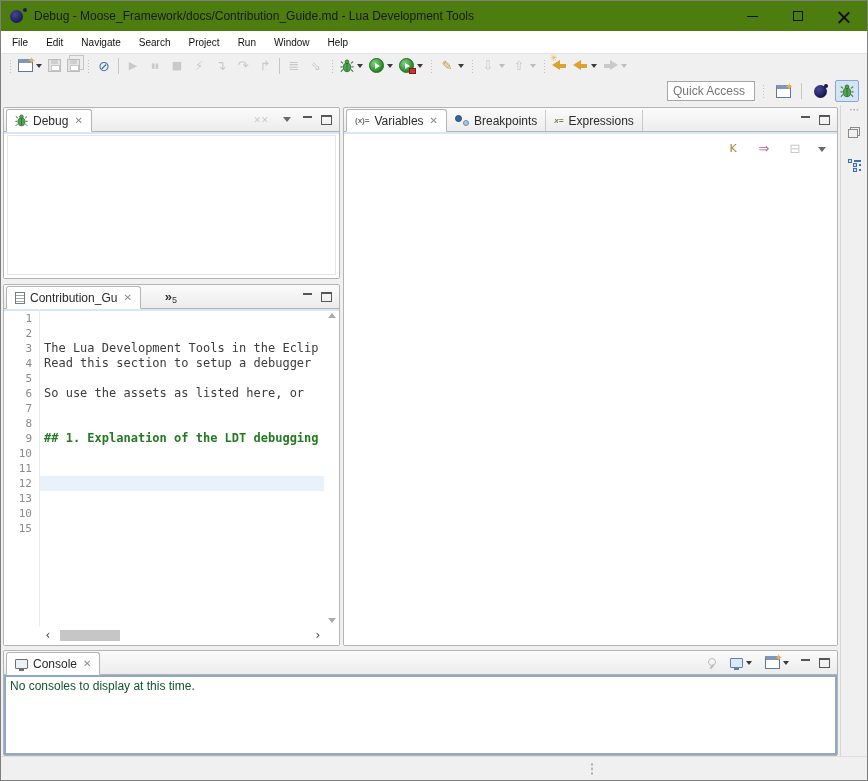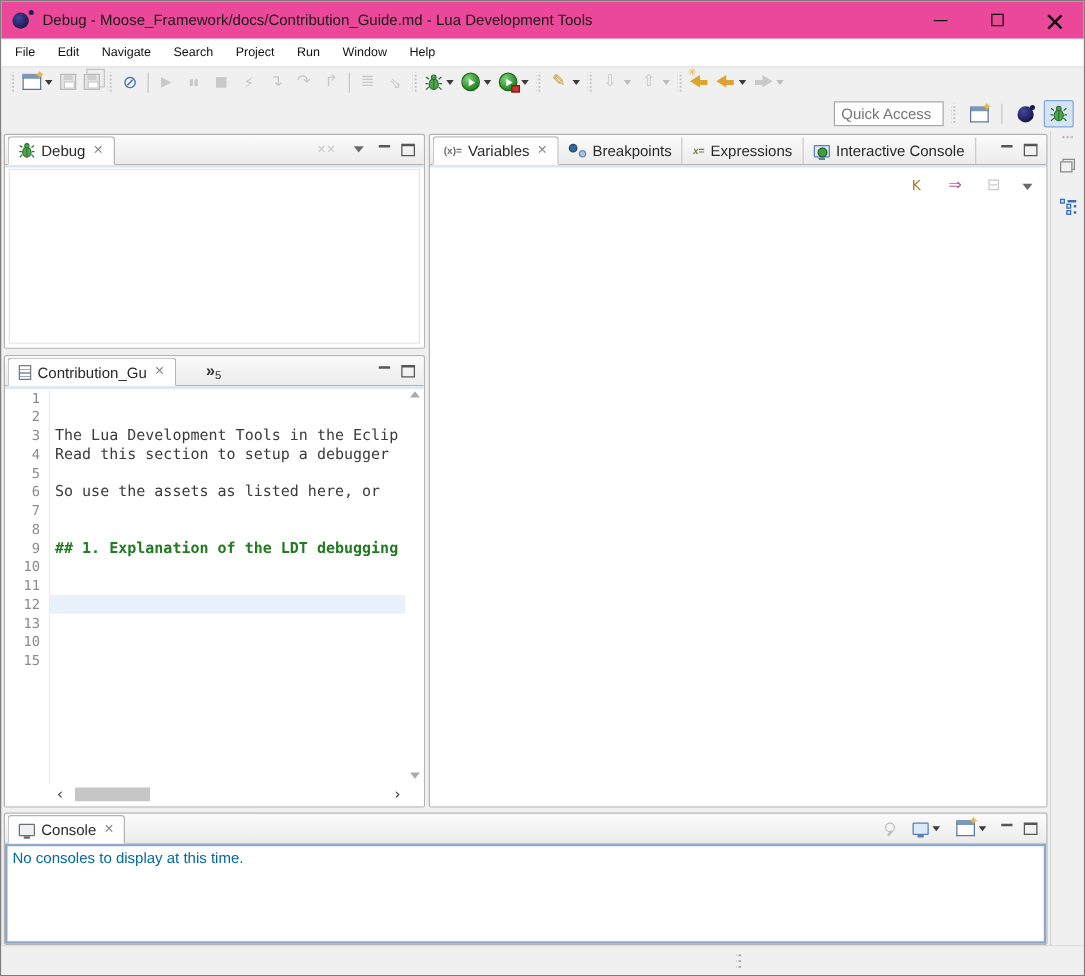--- a/index.html
+++ b/index.html
@@ -5,21 +5,21 @@
 :root{
   --accent-strip:#d9e6f4; --heading:#237a23; --curline:#e9f2fb; --sel-bg:#d4e4f4;
   --bdr:#b4b4b4; --dis:#c9c9c9; --gold:#dca42e;
 }
 *{box-sizing:border-box}
 html,body{margin:0;padding:0}
 body{background:#cfcfcf;font-family:"Liberation Sans",sans-serif;-webkit-font-smoothing:antialiased}
 .window{width:868px;height:781px;background:#f0f0f0;border:1px solid #7e7e7e;display:flex;flex-direction:column;overflow:hidden;position:relative}
 
 
-.titlebar{height:30px;background:#ec4899;display:flex;align-items:center;flex:none}
+.titlebar{height:30px;background:#4d7c0f;display:flex;align-items:center;flex:none}
 .app-icon{width:17px;height:16px;margin:0 7px 0 9px;position:relative;flex:none}
 .app-icon .orb{position:absolute;left:0;top:2px;width:13px;height:13px;border-radius:50%;
   background:radial-gradient(circle at 38% 34%, #44449a 0%, #1b1b55 70%)}
 .app-icon .moon{position:absolute;right:0;top:0;width:4px;height:4px;border-radius:50%;background:#1b1b55}
 .title-text{font-size:12px;color:#1a1a1a}
 .win-controls{margin-left:auto;display:flex;height:100%}
 .win-btn{width:46px;display:flex;align-items:center;justify-content:center}
 .glyph-min{width:11px;height:1px;background:#111}
 .glyph-max{width:10px;height:10px;border:1px solid #111}
 .glyph-close{position:relative;width:12px;height:12px}
@@ -135,21 +135,21 @@
 .ln.current{background:var(--curline)}
 .vscroll{width:15px;flex:none;display:flex;flex-direction:column;justify-content:space-between;align-items:center;padding:4px 0}
 .tri-up{width:0;height:0;border-left:4px solid transparent;border-right:4px solid transparent;border-bottom:5px solid #ababab}
 .tri-dn{width:0;height:0;border-left:4px solid transparent;border-right:4px solid transparent;border-top:5px solid #ababab}
 .hscroll-row{height:17px;flex:none;display:flex;align-items:center;margin:0 15px 1px 38px;position:relative}
 .harrow{font-size:12px;color:#3f3f3f;width:12px;text-align:center;font-family:"DejaVu Sans",sans-serif;line-height:15px}
 .htrack{flex:1;height:13px;position:relative}
 .hthumb{position:absolute;left:6px;top:1px;width:60px;height:11px;background:#c6c6c6}
 
 
-.console-body{flex:1;margin:0;border:2px solid #8fa9c4;background:#fff;font-size:12px;color:#0369a1;padding:2px 4px}
+.console-body{flex:1;margin:0;border:2px solid #8fa9c4;background:#fff;font-size:12px;color:#14532d;padding:2px 4px}
 
 
 .statusbar{height:24px;flex:none;background:#f0f0f0;border-top:1px solid #dedede;position:relative}
 .sash-dots{position:absolute;left:588px;top:4px;width:4px;height:14px;
   background-image:radial-gradient(#aaa 0.9px, transparent 1px);background-size:4px 4.6px;background-position:1px 1px}
 </style>
 </head>
 <body>
 
 <div class="window">
@@ -455,26 +455,20 @@
                     </span>
                   </span>
                   <span>Breakpoints</span>
                 </span>
                 <span class="tab plain">
                   <span class="ticon">
                     <span class="txtic" style="color:#7a7a52;font-style:italic">x=</span>
                   </span>
                   <span>Expressions</span>
                 </span>
-                <span class="tab plain">
-                  <span class="ticon">
-                    <span class="ic-monitor green"></span>
-                  </span>
-                  <span>Interactive Console</span>
-                </span>
                 <span class="hd-actions" id="right-hd-actions">
                 <span class="btn-min"></span>
                 <span class="btn-max"></span>
               </span>
             </div>
             <div class="panel-body">
               <div class="vars-tools" id="vars-tools">
                   <span class="tb-btn">
                     <span class="glyph" style="color:#a3812e;font-size:11px">K</span>
                   </span>

